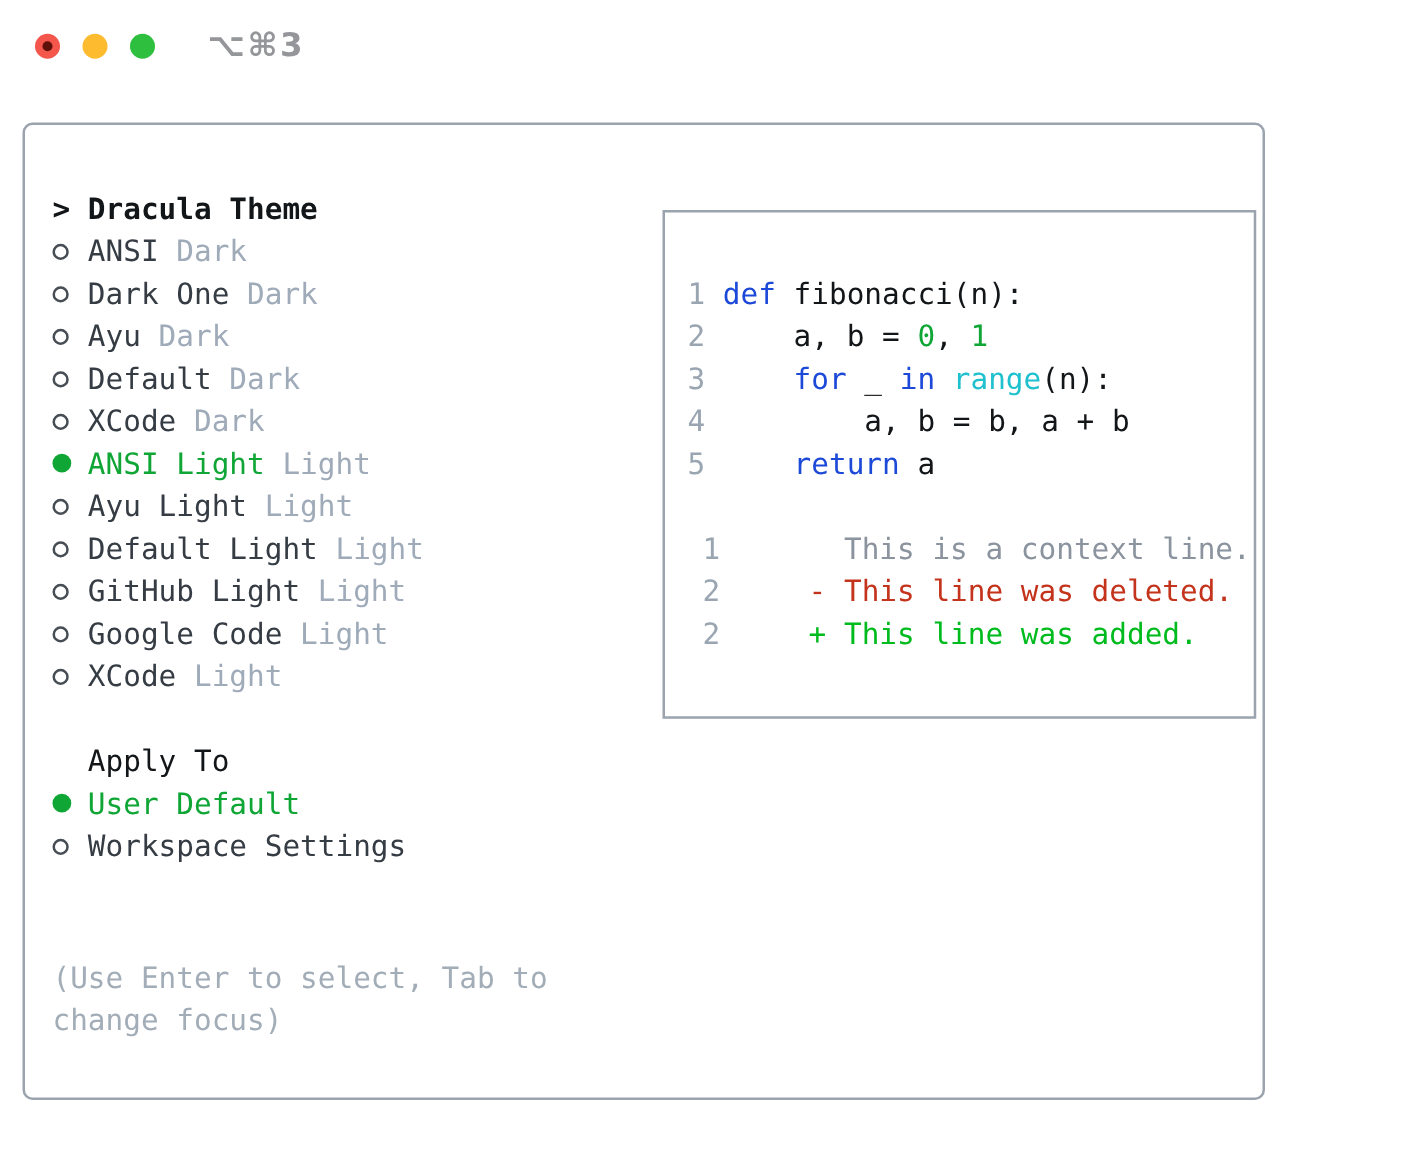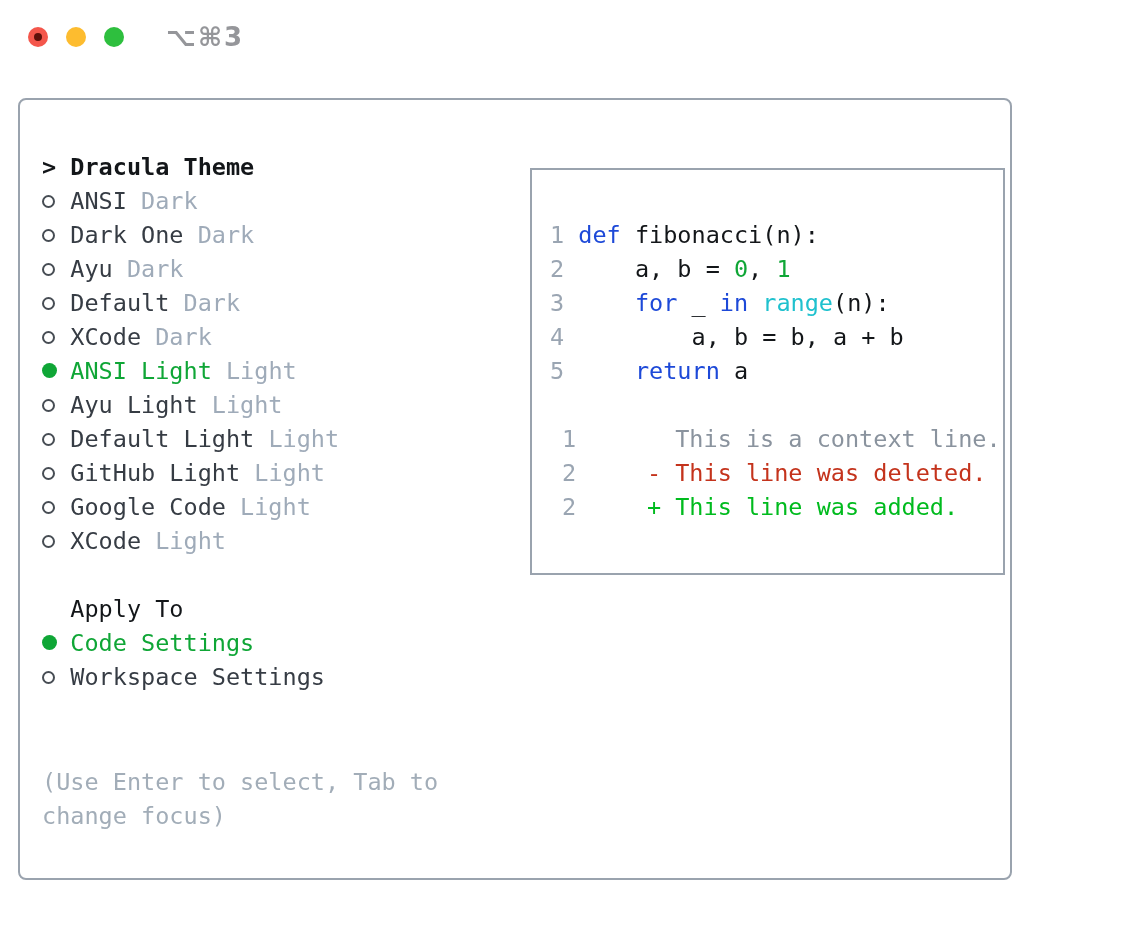--- a/index.html
+++ b/index.html
@@ -106,21 +106,21 @@
           <div class="line"><span class="radio"></span><span class="tname">GitHub Light </span><span class="variant">Light</span></div>
           <div class="line"><span class="radio"></span><span class="tname">Google Code </span><span class="variant">Light</span></div>
           <div class="line"><span class="radio"></span><span class="tname">XCode </span><span class="variant">Light</span></div>
         </div>
 
       <div class="blank"></div>
 
       <div class="line apply-header">Apply To</div>
 
       <div id="apply-options">
-          <div class="line"><span class="radio on"></span><span class="opt-label selgreen">Code Settings</span></div>
+          <div class="line"><span class="radio on"></span><span class="opt-label selgreen">User Default</span></div>
           <div class="line"><span class="radio"></span><span class="opt-label">Workspace Settings</span></div>
         </div>
 
       <div class="blank"></div>
 
       <div class="help">(Use Enter to select, Tab to change focus)</div>
     </div>
 
     <div class="pane-right">
       <div class="preview-box">

